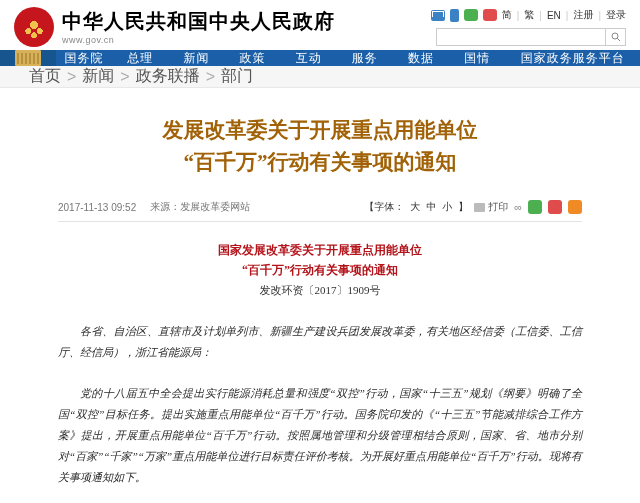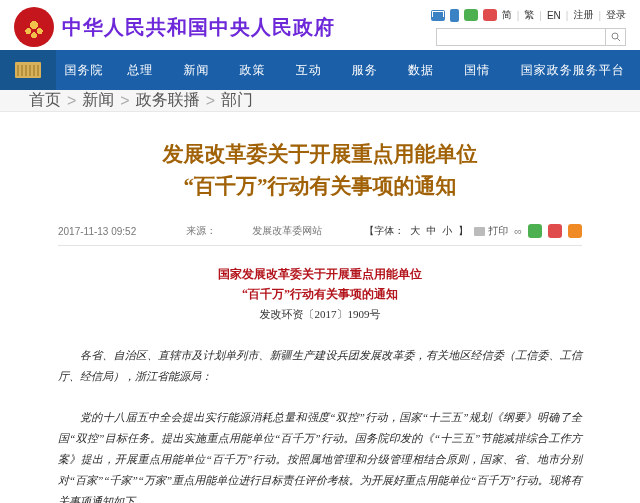--- a/index.html
+++ b/index.html
@@ -21,21 +21,21 @@
     content:"";
     position:absolute; left:50%; top:50%; transform:translate(-50%,-50%);
     width:26px; height:26px; border-radius:50%;
     background:
       radial-gradient(circle at 50% 42%, #f2c14b 0 4px, transparent 4px),
       radial-gradient(circle at 28% 66%, #f2c14b 0 3px, transparent 3px),
       radial-gradient(circle at 72% 66%, #f2c14b 0 3px, transparent 3px),
       radial-gradient(circle at 50% 82%, #f2c14b 0 3px, transparent 3px);
   }
   .title-block { flex:none; }
-  .gov-title { color:#6d28d9; font-size:20px; font-weight:bold; letter-spacing:1px;
+  .gov-title { color:#000000; font-size:20px; font-weight:bold; letter-spacing:1px;
                line-height:24px; font-family:"Liberation Serif", serif; }
   .gov-url { color:#888; font-size:9px; letter-spacing:.5px; margin-top:2px; }
 
   .top-right { margin-left:auto; display:flex; flex-direction:column; align-items:flex-end;
                justify-content:center; height:46px; padding-right:4px; }
   .icon-row { display:flex; align-items:center; gap:5px; font-size:10px; color:#666; }
   .sq-icon { width:14px; height:11px; border-radius:2px; display:inline-block; }
   .ic-mail { background:#3b82c4; position:relative; }
   .ic-mail:after{content:"";position:absolute;left:1px;top:1px;right:1px;height:5px;
       border-top:1px solid #fff;border-left:1px solid #fff;border-right:1px solid #fff;
@@ -48,21 +48,21 @@
 
   .search-row { display:flex; margin-top:6px; }
   .search-box { width:170px; height:18px; border:1px solid #ccc; background:#fff;
                 display:flex; align-items:center; padding:0 4px; }
   .search-box input { border:0; outline:0; font-size:9px; width:100%; background:transparent;
                       font-family:"Liberation Sans", sans-serif; color:#444;}
   .search-btn { width:20px; height:18px; border:1px solid #ccc; border-left:0; background:#fff;
                 display:flex; align-items:center; justify-content:center; color:#888; font-size:10px;}
 
   
-  .nav { height:40px; background:#1b5fa8; display:flex; align-items:stretch;
+  .nav { height:16px; background:#1b5fa8; display:flex; align-items:stretch;
          color:#fff; font-size:12px;text-align:center; }
   .nav .home { width:56px; display:flex; align-items:center; justify-content:center;
                background:#17558f; }
   .home-ico { width:26px; height:16px; background:#d8b25a; border-radius:1px;
               position:relative; }
   .home-ico:before{content:"";position:absolute;left:2px;right:2px;top:3px;bottom:2px;
               background:repeating-linear-gradient(90deg,#b8913f 0 2px,#d8b25a 2px 4px);}
   .nav a { flex:1; display:flex; align-items:center; justify-content:center;
            color:#fff; text-decoration:none; letter-spacing:1px; }
   .nav a.last { flex:2.4; }
@@ -73,21 +73,21 @@
   .crumb span { margin:0 3px; }
   .crumb .c-sep { color:#aaa; }
 
   
   .article { padding:0 58px; }
   .headline { text-align:center; padding-top:26px; }
   .headline div { font-size:21px; font-weight:bold; color:#a16207; line-height:32px;
                   font-family:"Liberation Serif", serif; }
 
   .meta { margin-top:22px; display:flex; align-items:center; font-size:10px; color:#777;
-          padding-bottom:7px; border-bottom:1px solid #e3e3e3;gap:36px; }
+          padding-bottom:7px; border-bottom:1px solid #e3e3e3; }
   .meta .m-right { margin-left:auto; display:flex; align-items:center; gap:6px; }
   .fontsize { color:#333; }
   .print { display:flex; align-items:center; gap:3px; color:#555;justify-content:center; }
   .pr-ico { width:11px; height:9px; background:#bbb; border-radius:1px; }
   .sh-share { color:#888; font-size:11px; }
   .r-circ { width:14px; height:14px; border-radius:3px; display:inline-block; }
   .r-wx { background:#4caf50; }
   .r-wb { background:#e04b4b; }
   .r-more { background:#f08a24; }
 
@@ -100,20 +100,21 @@
 </style>
 </head>
 <body>
 
 <div class="page">
 
   <div class="topbar">
     <div class="emblem"></div>
     <div class="title-block">
       <div class="gov-title">中华人民共和国中央人民政府</div>
+      <div class="gov-url">www.gov.cn</div>
     </div>
     <div class="top-right">
       <div class="icon-row">
         <span class="sq-icon ic-mail"></span>
         <span class="ic-phone"></span>
         <span class="ic-wx"></span>
         <span class="ic-wb"></span>
         <span class="lang">简</span>
         <span class="sep">|</span>
         <span class="lang">繁</span>

